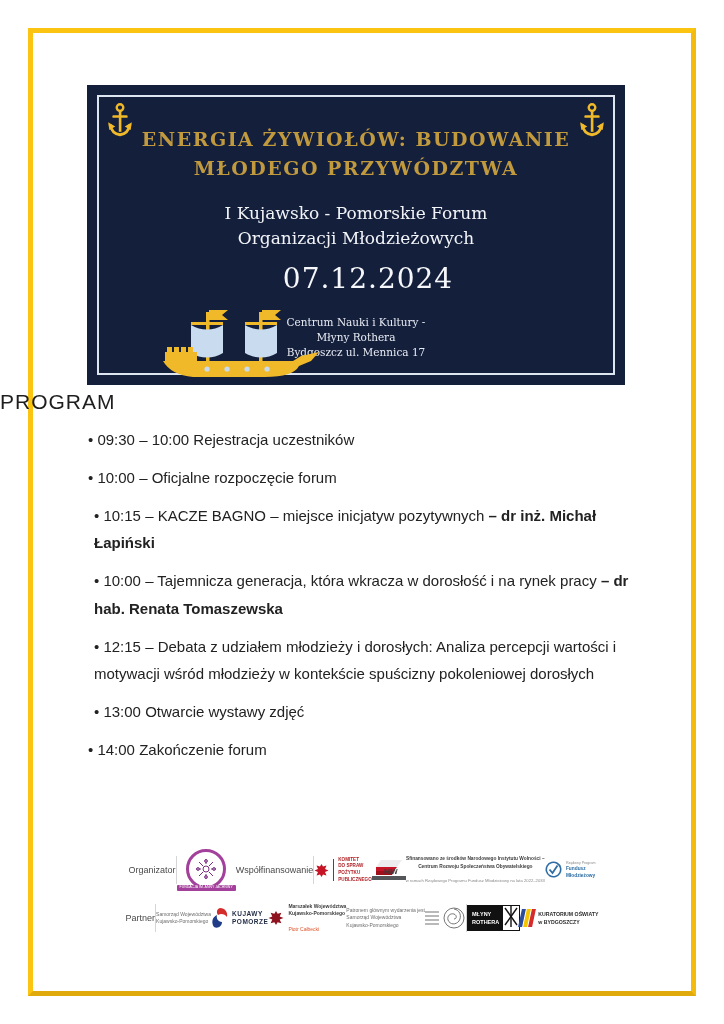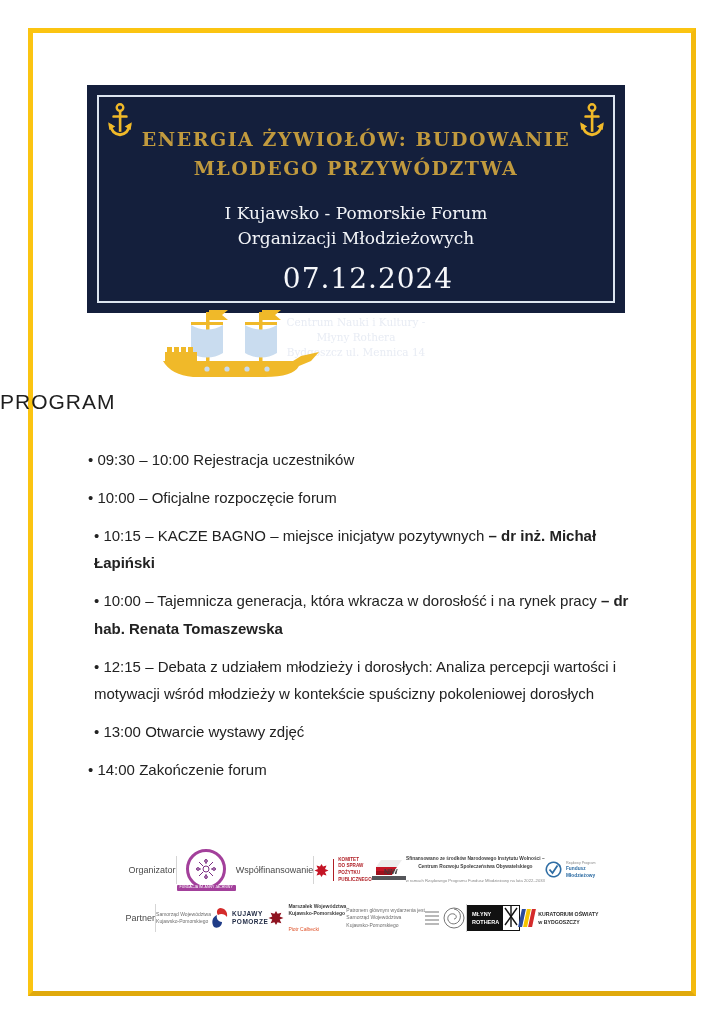--- a/index.html
+++ b/index.html
@@ -2,21 +2,21 @@
 <html><head>
 <meta charset="utf-8">
 <style>
   html,body{margin:0;padding:0;background:#ffffff;}
   .page{position:relative;width:724px;height:1024px;background:#ffffff;
         font-family:"Liberation Sans",sans-serif;overflow:hidden;}
   .gold-frame{position:absolute;left:28px;top:28px;right:28px;bottom:28px;
         border:5px solid #FBC411;border-bottom-color:#E0A90C;border-right-color:#F4BA0E;}
 
   
-  .banner{position:absolute;left:87px;top:85px;width:538px;height:228px;background:#141F3C;}
+  .banner{position:absolute;left:87px;top:85px;width:538px;height:300px;background:#141F3C;}
   .banner-inner-border{position:absolute;left:10px;top:10px;right:10px;bottom:10px;
         border:2px solid #DCE5F0;}
   .anchor{position:absolute;top:17px;width:26px;height:36px;}
   .anchor.left{left:20px;}
   .anchor.right{right:20px;}
   .banner-title{position:relative;margin:40px auto 0;max-width:450px;text-align:center;
         font-family:"DejaVu Serif","Liberation Serif",serif;font-weight:bold;
         font-size:19px;line-height:1.55;letter-spacing:1.5px;color:#C19A3E;}
   .banner-subtitle{position:relative;margin:17px auto 0;max-width:300px;text-align:center;
         font-family:"DejaVu Serif","Liberation Serif",serif;
@@ -26,21 +26,21 @@
         font-size:28px;letter-spacing:1px;color:#F6F7FA;padding-left:24px;}
   .banner-venue{position:relative;margin:20px auto 0;text-align:center;
         font-family:"DejaVu Serif","Liberation Serif",serif;
         font-size:10.5px;line-height:1.4;color:#E8ECF4;white-space:pre-line;}
   .ship{position:absolute;left:62px;top:224px;width:178px;height:70px;}
 
   
   .program-heading{position:absolute;left:0;top:390px;width:724px;text-align:left;
         font-size:21px;letter-spacing:1px;color:#1E1E1E;font-weight:500;}
   .program-list{position:absolute;left:88px;top:426px;width:554px;
-        font-size:15px;line-height:1.85;color:#222222;margin-top:20px;}
+        font-size:15px;line-height:1.85;color:#222222;}
   .program-item{margin-bottom:10px;}
   .program-item.indent{padding-left:6px;}
   .program-item .bold{font-weight:bold;}
 
   
   .footer{position:absolute;left:0;top:846px;width:724px;}
   .logo-row{display:flex;align-items:center;justify-content:center;height:48px;}
   .flabel{font-size:9px;color:#4A4A4A;}
   .vdiv{width:1px;height:28px;background:#D5D5D5;}
   .tinytxt{font-size:5px;line-height:1.5;color:#6E6E6E;white-space:pre-line;}
@@ -118,21 +118,21 @@
       <path d="M2.5,18.5 Q4,26.5 11,27.5 Q18,26.5 19.5,18.5" fill="none" stroke="#F0B929" stroke-width="2.4"></path>
       <path d="M1,17 L7,20.5 L2,23.5 Z" fill="#F0B929"></path>
       <path d="M21,17 L15,20.5 L20,23.5 Z" fill="#F0B929"></path>
     </svg>
 
     <div class="banner-title">ENERGIA ŻYWIOŁÓW: BUDOWANIE MŁODEGO PRZYWÓDZTWA</div>
     <div class="banner-subtitle">I Kujawsko - Pomorskie Forum Organizacji Młodzieżowych</div>
     <div class="banner-date">07.12.2024</div>
     <div class="banner-venue">Centrum Nauki i Kultury -
 Młyny Rothera
-Bydgoszcz ul. Mennica 14</div>
+Bydgoszcz ul. Mennica 17</div>
 
     <svg class="ship" viewBox="0 0 178 70">
 
       <rect x="57" y="3" width="3.5" height="50" fill="#F0B929"></rect>
       <rect x="110" y="3" width="3.5" height="50" fill="#F0B929"></rect>
 
       <rect x="42" y="13" width="32" height="3" fill="#F0B929"></rect>
       <rect x="96" y="13" width="32" height="3" fill="#F0B929"></rect>
 
       <polygon points="60,1 79,1 73,6 79,11 60,11" fill="#F0B929"></polygon>

